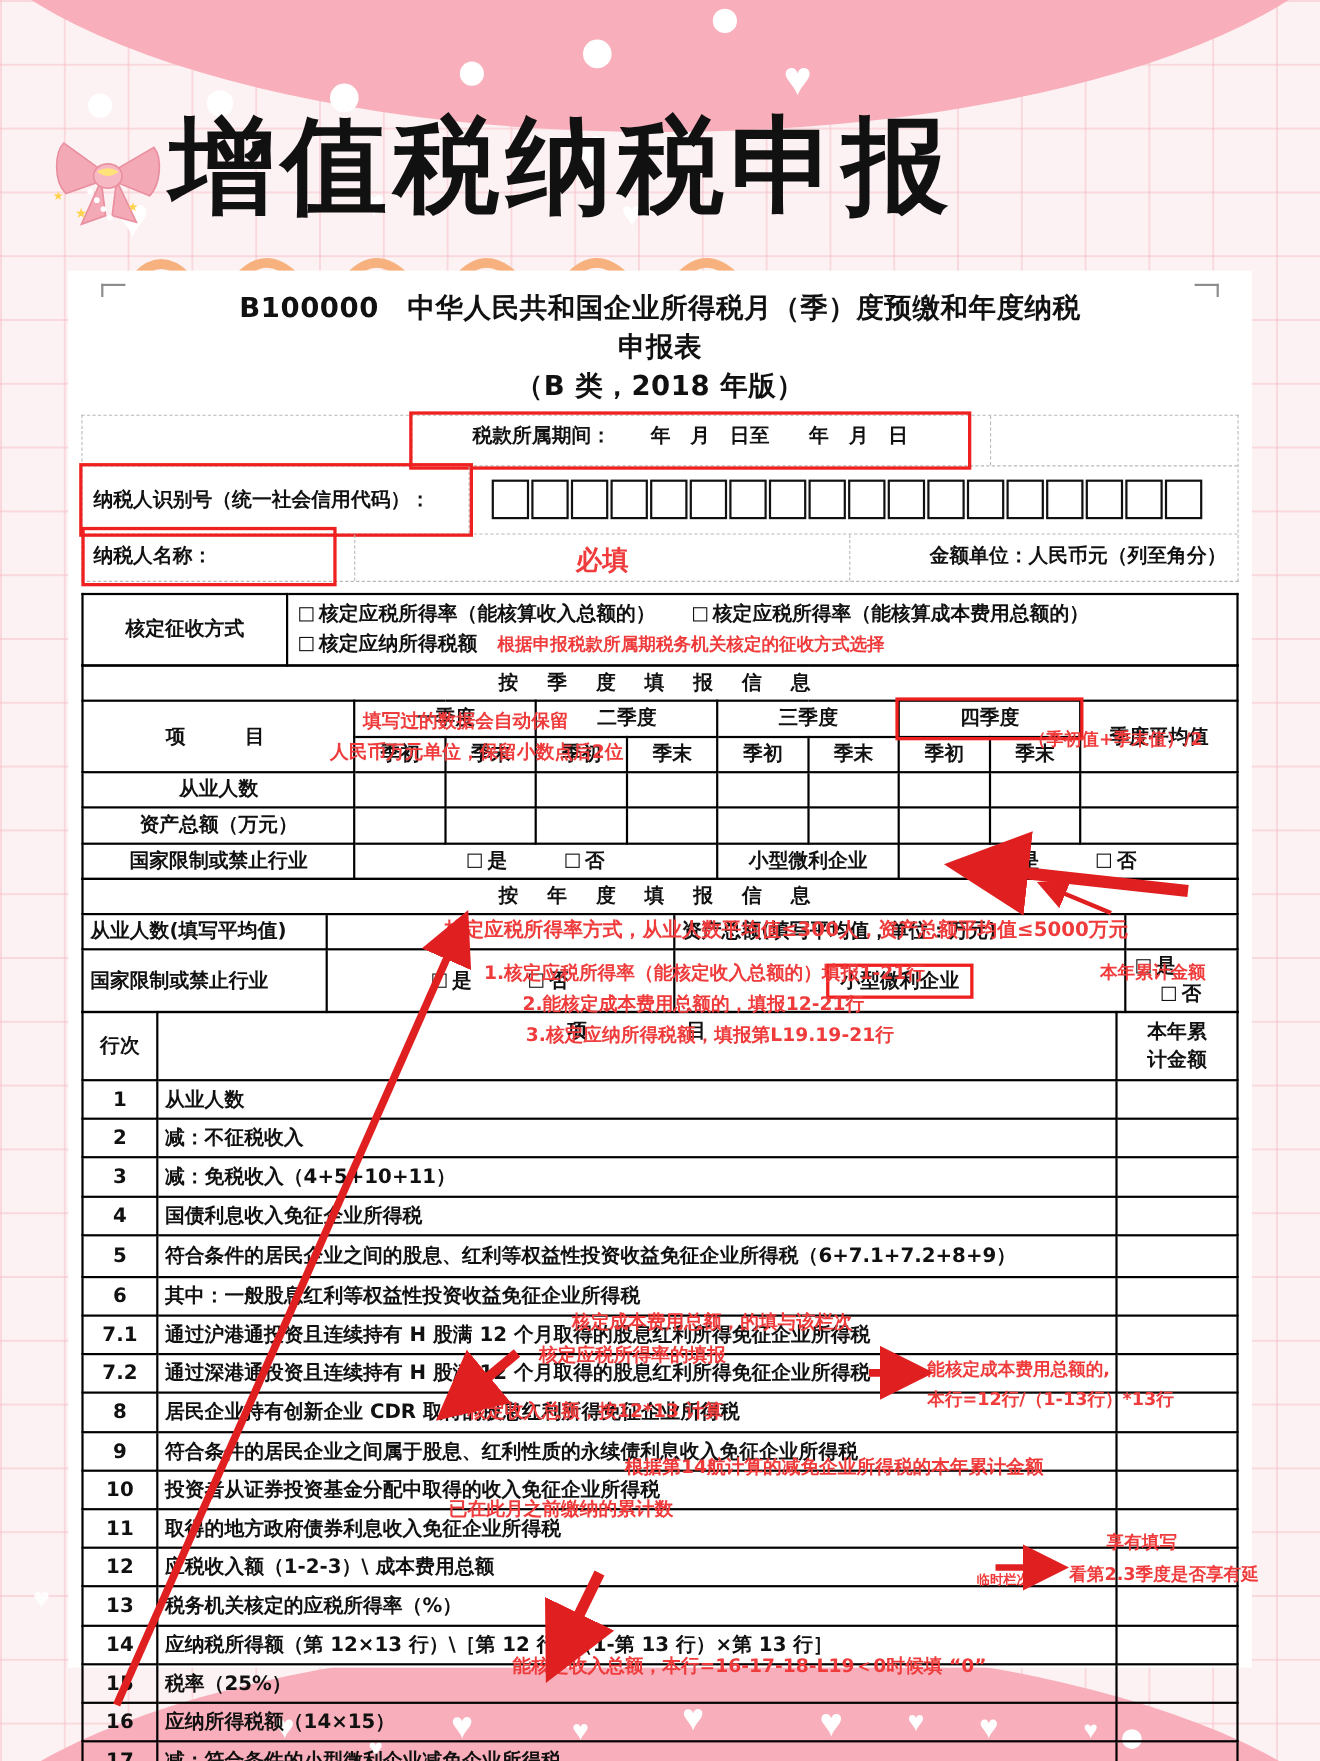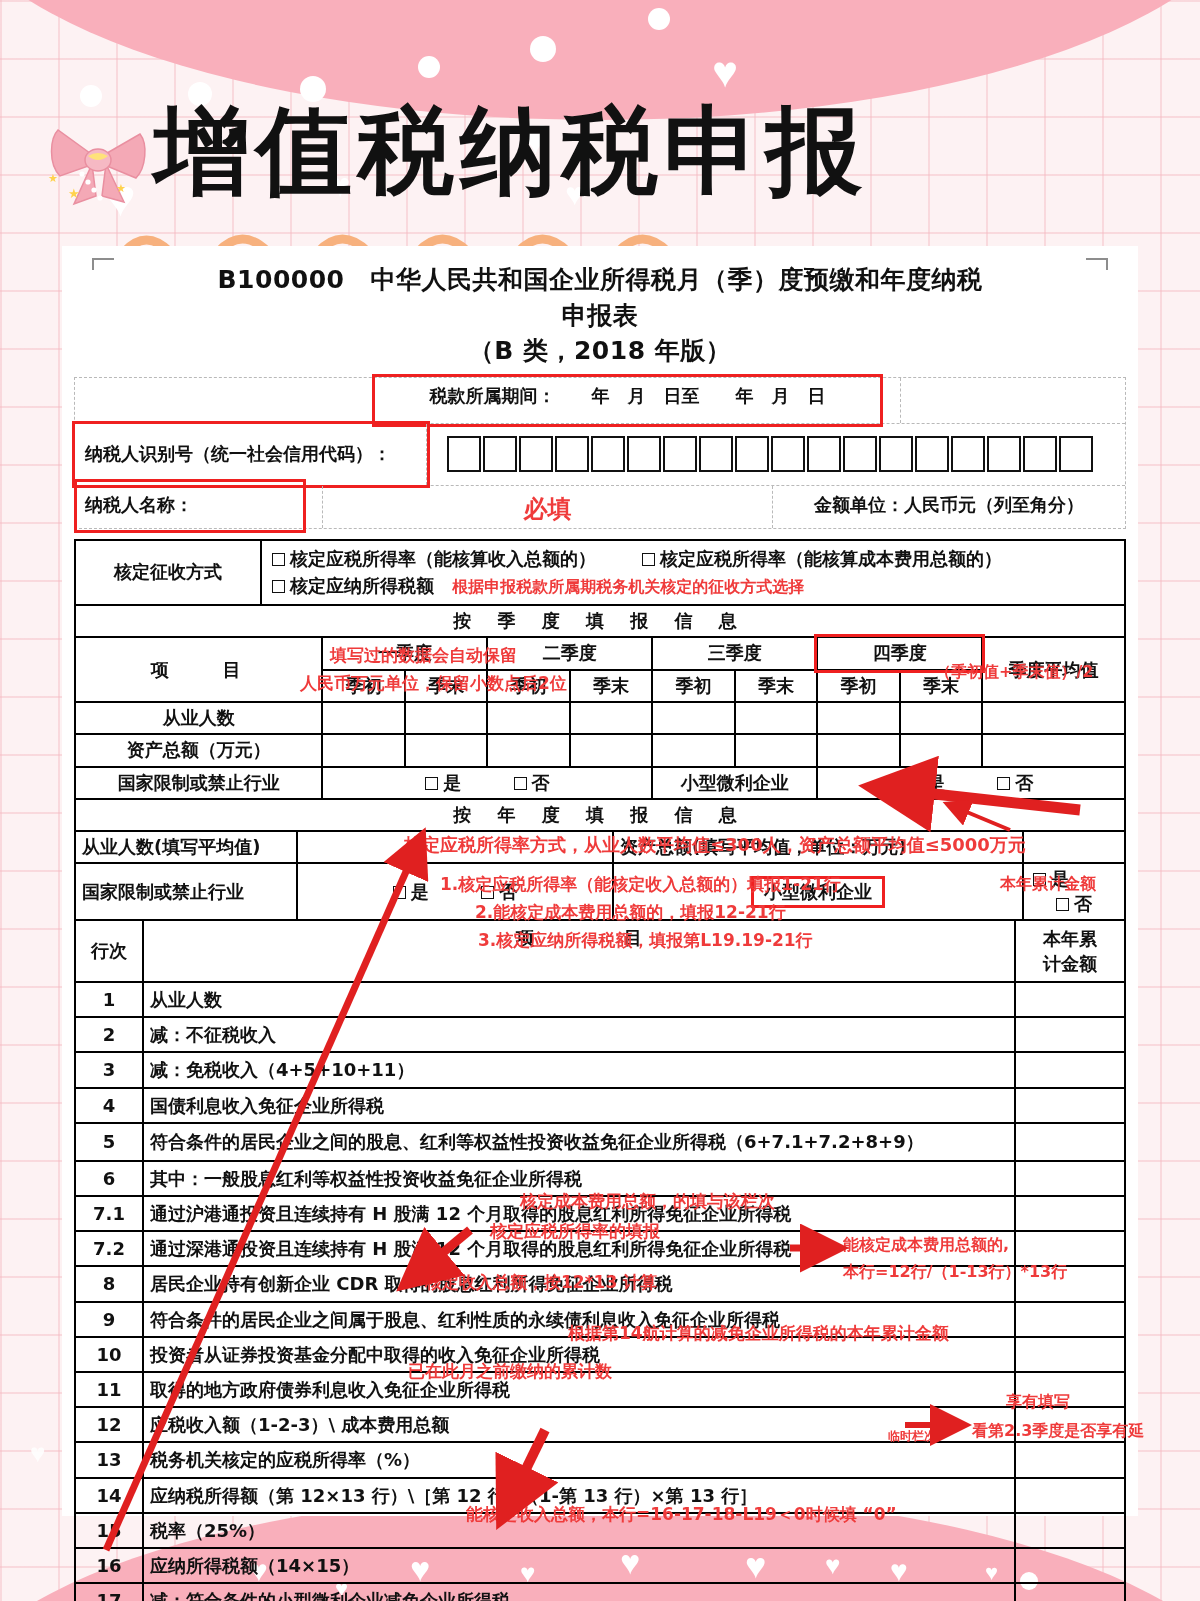--- a/index.html
+++ b/index.html
@@ -222,30 +222,30 @@
     </div>
 
     <div class="r" style="height:42px;">
       <div class="dashed-cell dashed-v" style="width:248px;position:relative;">
         <span class="redbox" style="position:absolute;left:2px;top:-4px;width:226px;height:48px;"></span>
         <span style="position:relative;">纳税人名称：</span>
       </div>
       <div class="dashed-cell dashed-v ctr" style="width:450px;">
         <span class="redtxt" style="font-size:24px;">必填</span>
       </div>
-      <div class="dashed-cell" style="flex:1;text-align:center;">金额单位：人民币元（列至角分）</div>
+      <div class="dashed-cell" style="flex:1;text-align:right;">金额单位：人民币元（列至角分）</div>
     </div>
   </div>
 
   <table class="frm">
     <tbody>
         <tr>
       <td style="width:186px;text-align:center;">核定征收方式</td>
       <td style="padding:6px 10px;">
-        <div style="display:flex;gap:46px;">
+        <div style="display:flex;gap:34px;">
           <span><i class="cbox"></i><span>核定应税所得率（能核算收入总额的）</span></span>
           <span><i class="cbox"></i><span>核定应税所得率（能核算成本费用总额的）</span></span>
         </div>
         <div style="margin-top:3px;">
           <span><i class="cbox"></i><span>核定应纳所得税额</span></span>
           <span class="redtxt-sm" style="margin-left:12px;">根据申报税款所属期税务机关核定的征收方式选择</span>
         </div>
       </td>
     </tr>
   </tbody>

